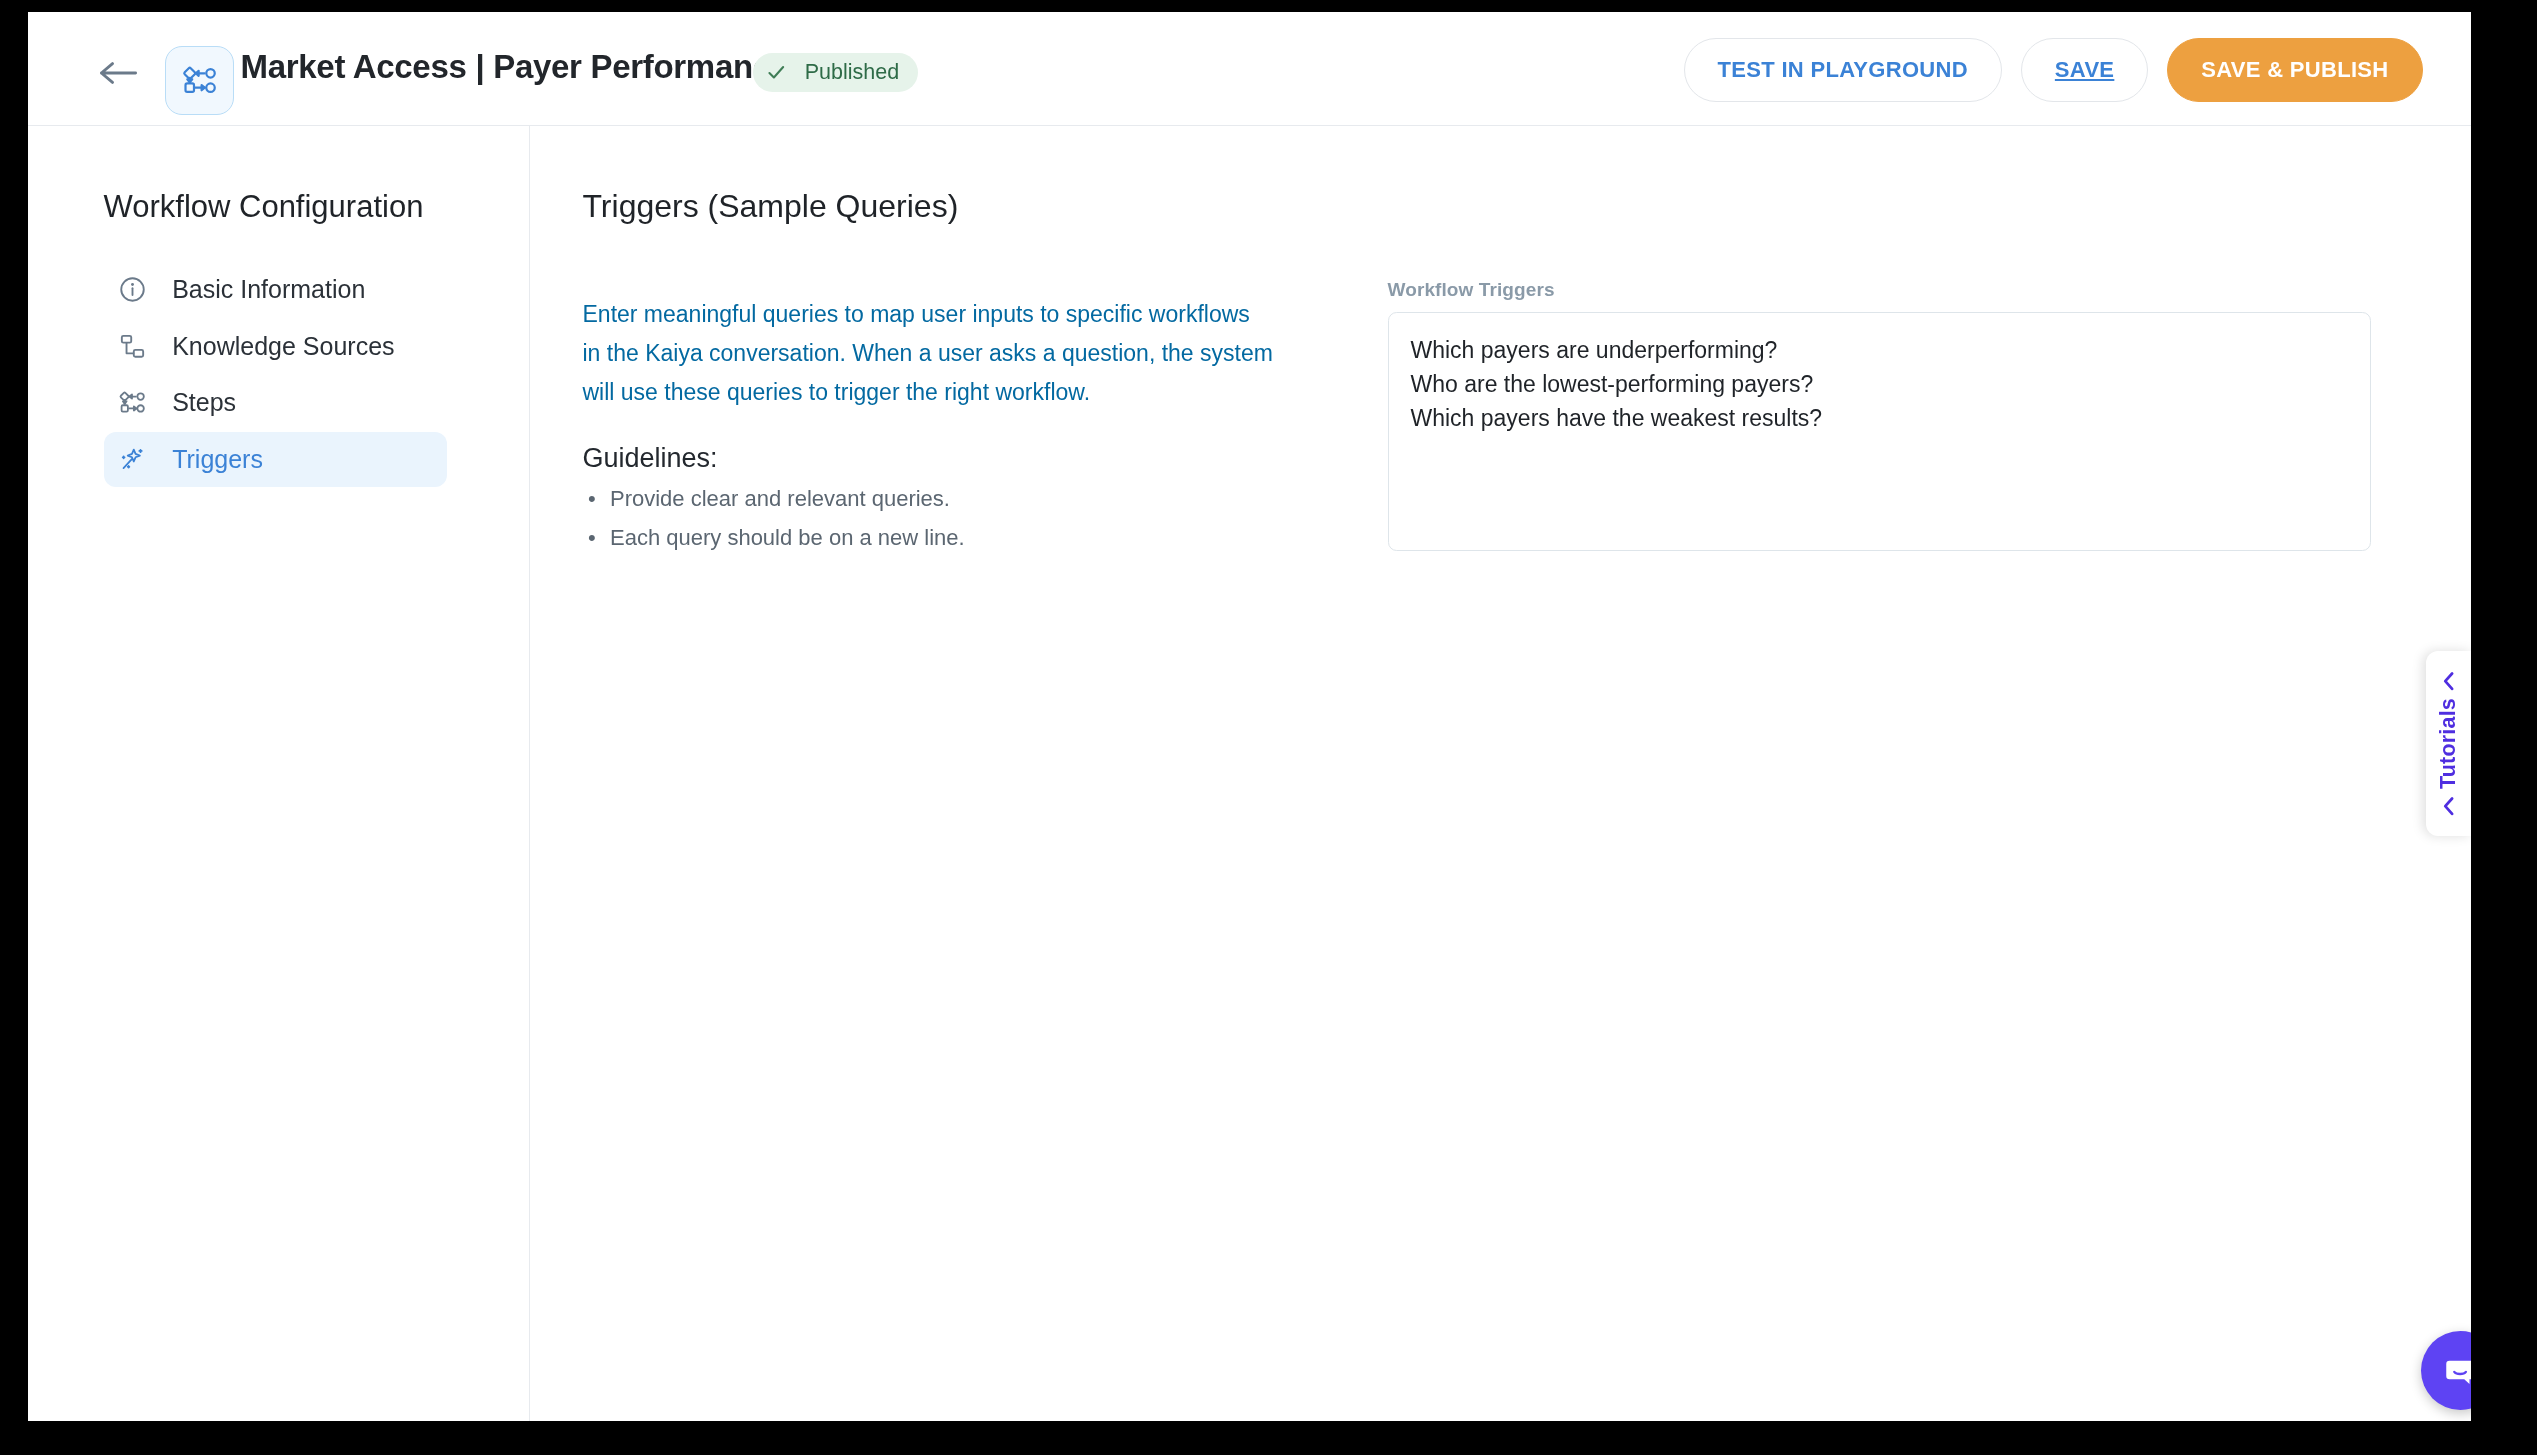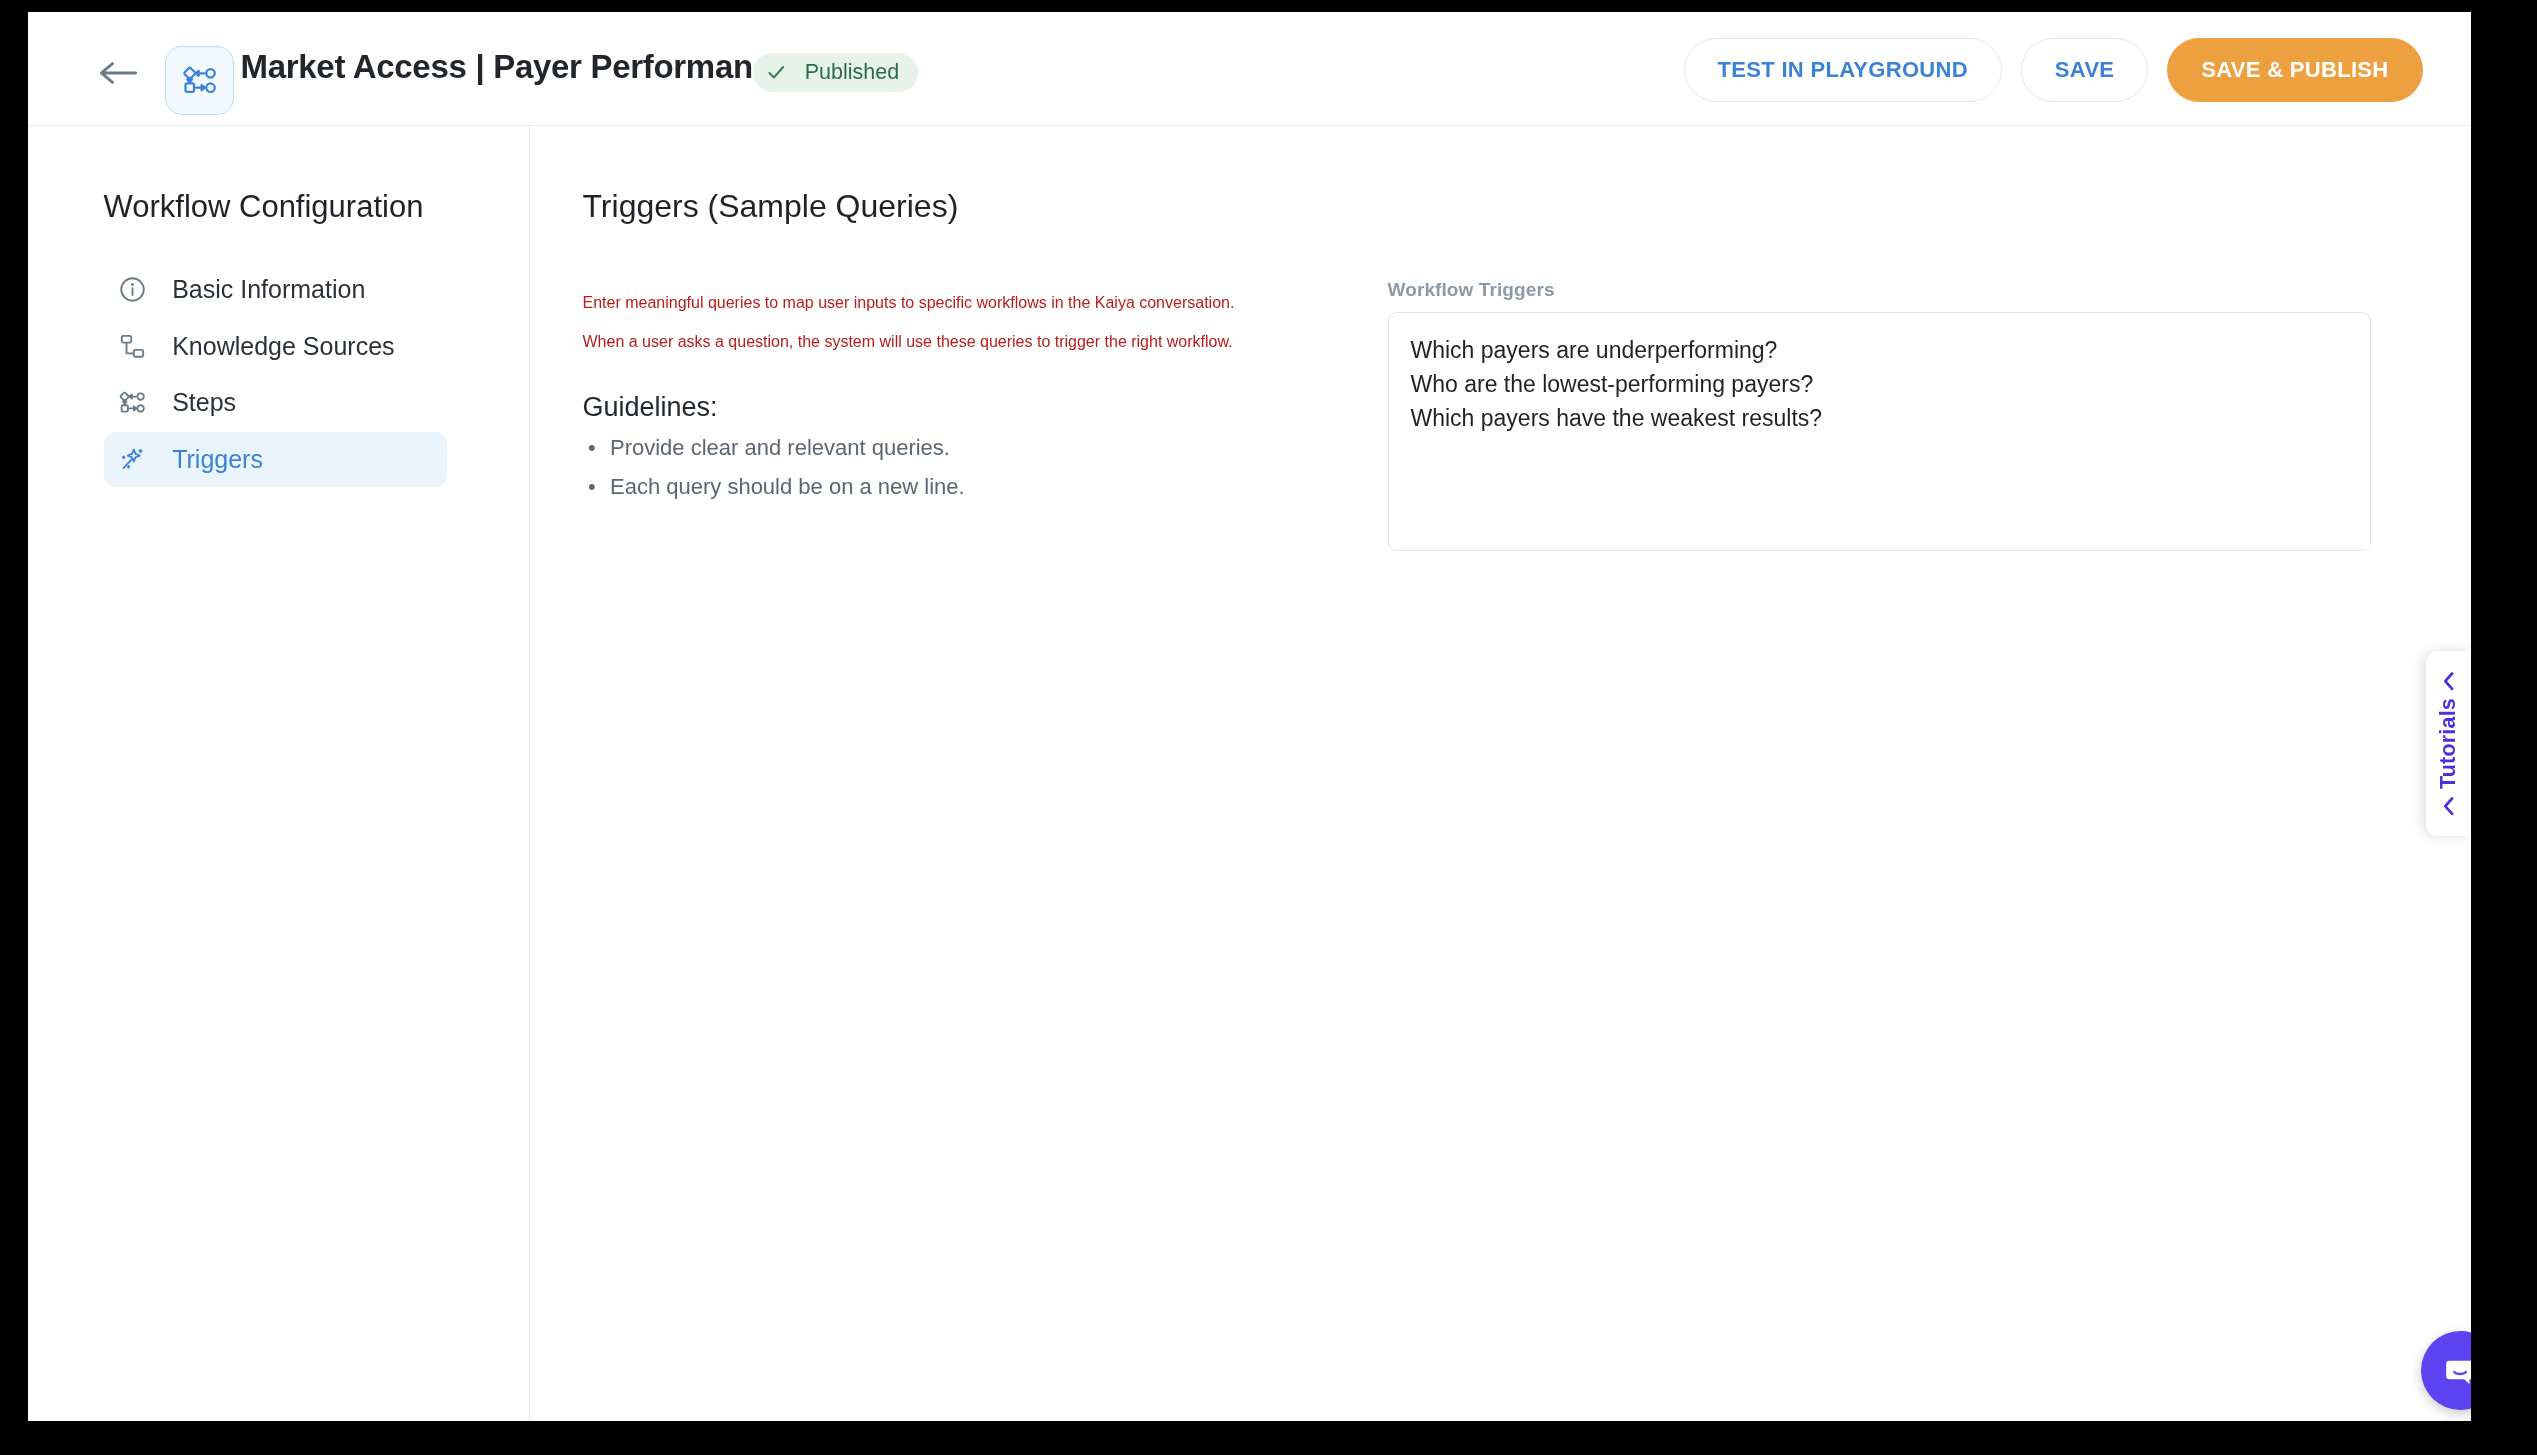--- a/index.html
+++ b/index.html
@@ -108,21 +108,21 @@
     box-sizing: border-box;
     white-space: nowrap;
     user-select: none;
   }
   .btn-outline {
     background: #ffffff;
     border: 1.7px solid #e3e6ea;
     color: #3b82d6;
   }
   .btn-test { padding: 0 33px; }
-  .btn-save { padding: 8px 33px; }
+  .btn-save { padding: 8px 33px; text-decoration: underline; }
   .btn-primary {
     background: #eda040;
     border: 1.7px solid #eda040;
     color: #ffffff;
     padding: 4px 33px;
   }
 
   
   .sidebar {
     position: absolute;
@@ -189,24 +189,24 @@
     color: #1f2328;
     font-weight: 400;
     white-space: nowrap;
   }
   .desc-col {
     position: absolute;
     left: 53px; top: 157px;
     width: 691px;
   }
   .desc-p {
-    font-size: 16px;
+    font-size: 23px;
     line-height: 39px;
-    color: #b91c1c;
-    margin: 0 0 31px 0;
+    color: #0369a1;
+    margin: 12px 0 31px 0;
   }
   .guidelines-h {
     font-size: 27px;
     color: #23282e;
     margin: 0 0 5.2px 0;
     font-weight: 400;
   }
   .guide-list {
     margin: 0;
     padding: 0 0 0 27.5px;

